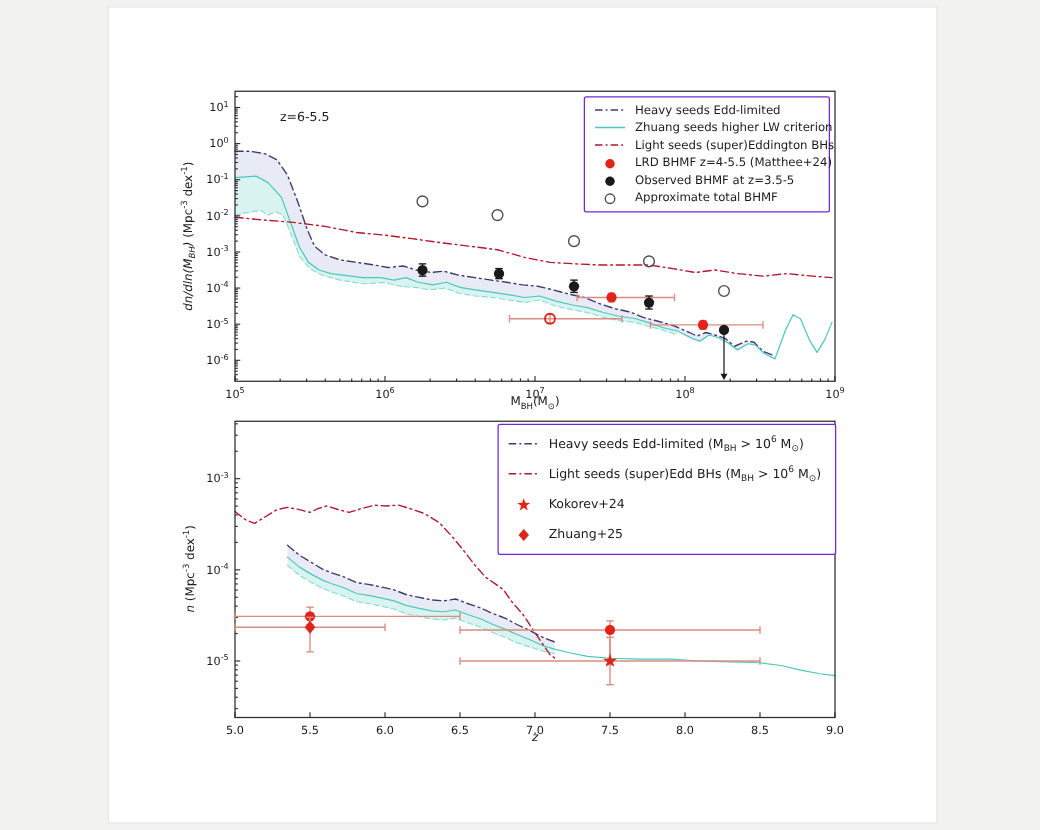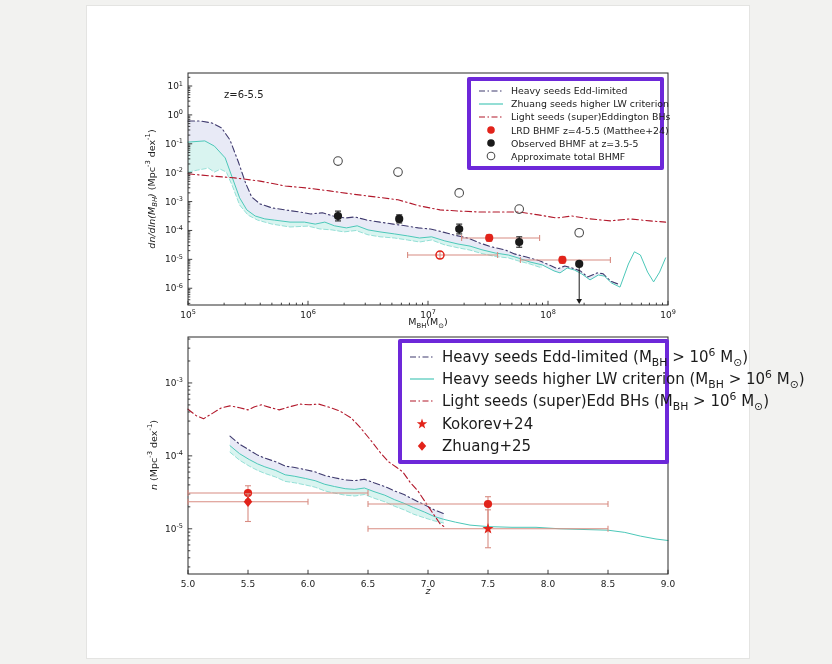--- a/index.html
+++ b/index.html
@@ -6,24 +6,24 @@
   body{width:832px;height:664px;position:relative;overflow:hidden;
        background:#f2f2f0;font-family:"DejaVu Sans",sans-serif;color:#1c1c1c}
   .panel{position:absolute;left:86px;top:5px;width:664px;height:654px;
          background:#ffffff;border:1px solid #e4e4e2;box-sizing:border-box}
   #plot{position:absolute;left:0;top:0}
   .axlabel{position:absolute;font-size:9.5px;color:#202020;white-space:nowrap}
   .xlab{transform:translate(-50%,0)}
   .ylab{transform:translate(-50%,-50%) rotate(-90deg)}
   .annotation{position:absolute;font-size:10px;color:#202020;white-space:nowrap}
   .legend{position:absolute;background:rgba(255,255,255,0.93);
-          border:4px solid #6d28d9;border-radius:2px;box-sizing:border-box;
+          border:1px solid #6d28d9;border-radius:2px;box-sizing:border-box;
           padding:3px 7px;display:flex;flex-direction:column;justify-content:space-around}
   .legend-top{left:467px;top:77px;width:197px;height:93px;font-size:9.4px}
-  .legend-bottom{left:398px;top:339px;width:271px;height:125px;font-size:15px}
+  .legend-bottom{left:398px;top:339px;width:271px;height:105px;font-size:10px}
   .lrow{display:flex;align-items:center;gap:7px;white-space:nowrap;color:#1b1b1b}
   .lswatch{width:26px;flex:0 0 26px;display:flex;justify-content:center;align-items:center}
   sup,sub{font-size:72%;line-height:0}
 </style>
 </head>
 <body>
 
 <div class="panel"></div>
 <svg id="plot" width="832" height="664">
     <g>
@@ -374,28 +374,20 @@
       <span class="lswatch">
         <svg width="26" height="12">
           <line x1="1" y1="6" x2="25" y2="6" stroke="#3f3a6e" stroke-width="1.2" stroke-dasharray="6 2.5 1.5 2.5"></line>
         </svg>
       </span>
       <span>Heavy seeds Edd-limited (M<sub>BH</sub> &gt; 10<sup>6</sup> M<sub>⊙</sub>)</span>
     </div>
     <div class="lrow">
       <span class="lswatch">
         <svg width="26" height="12">
-          <line x1="1" y1="6" x2="25" y2="6" stroke="#4cc8b9" stroke-width="1.2"></line>
-        </svg>
-      </span>
-      <span>Heavy seeds higher LW criterion (M<sub>BH</sub> &gt; 10<sup>6</sup> M<sub>⊙</sub>)</span>
-    </div>
-    <div class="lrow">
-      <span class="lswatch">
-        <svg width="26" height="12">
           <line x1="1" y1="6" x2="25" y2="6" stroke="#b2182b" stroke-width="1.2" stroke-dasharray="6 2.5 1.5 2.5"></line>
         </svg>
       </span>
       <span>Light seeds (super)Edd BHs (M<sub>BH</sub> &gt; 10<sup>6</sup> M<sub>⊙</sub>)</span>
     </div>
     <div class="lrow">
       <span class="lswatch">
         <svg width="26" height="12">
           <path d="M13.00,0.50L14.29,4.22L18.23,4.30L15.09,6.68L16.23,10.45L13.00,8.20L9.77,10.45L10.91,6.68L7.77,4.30L11.71,4.22Z" fill="#e2231a"></path>
         </svg>

